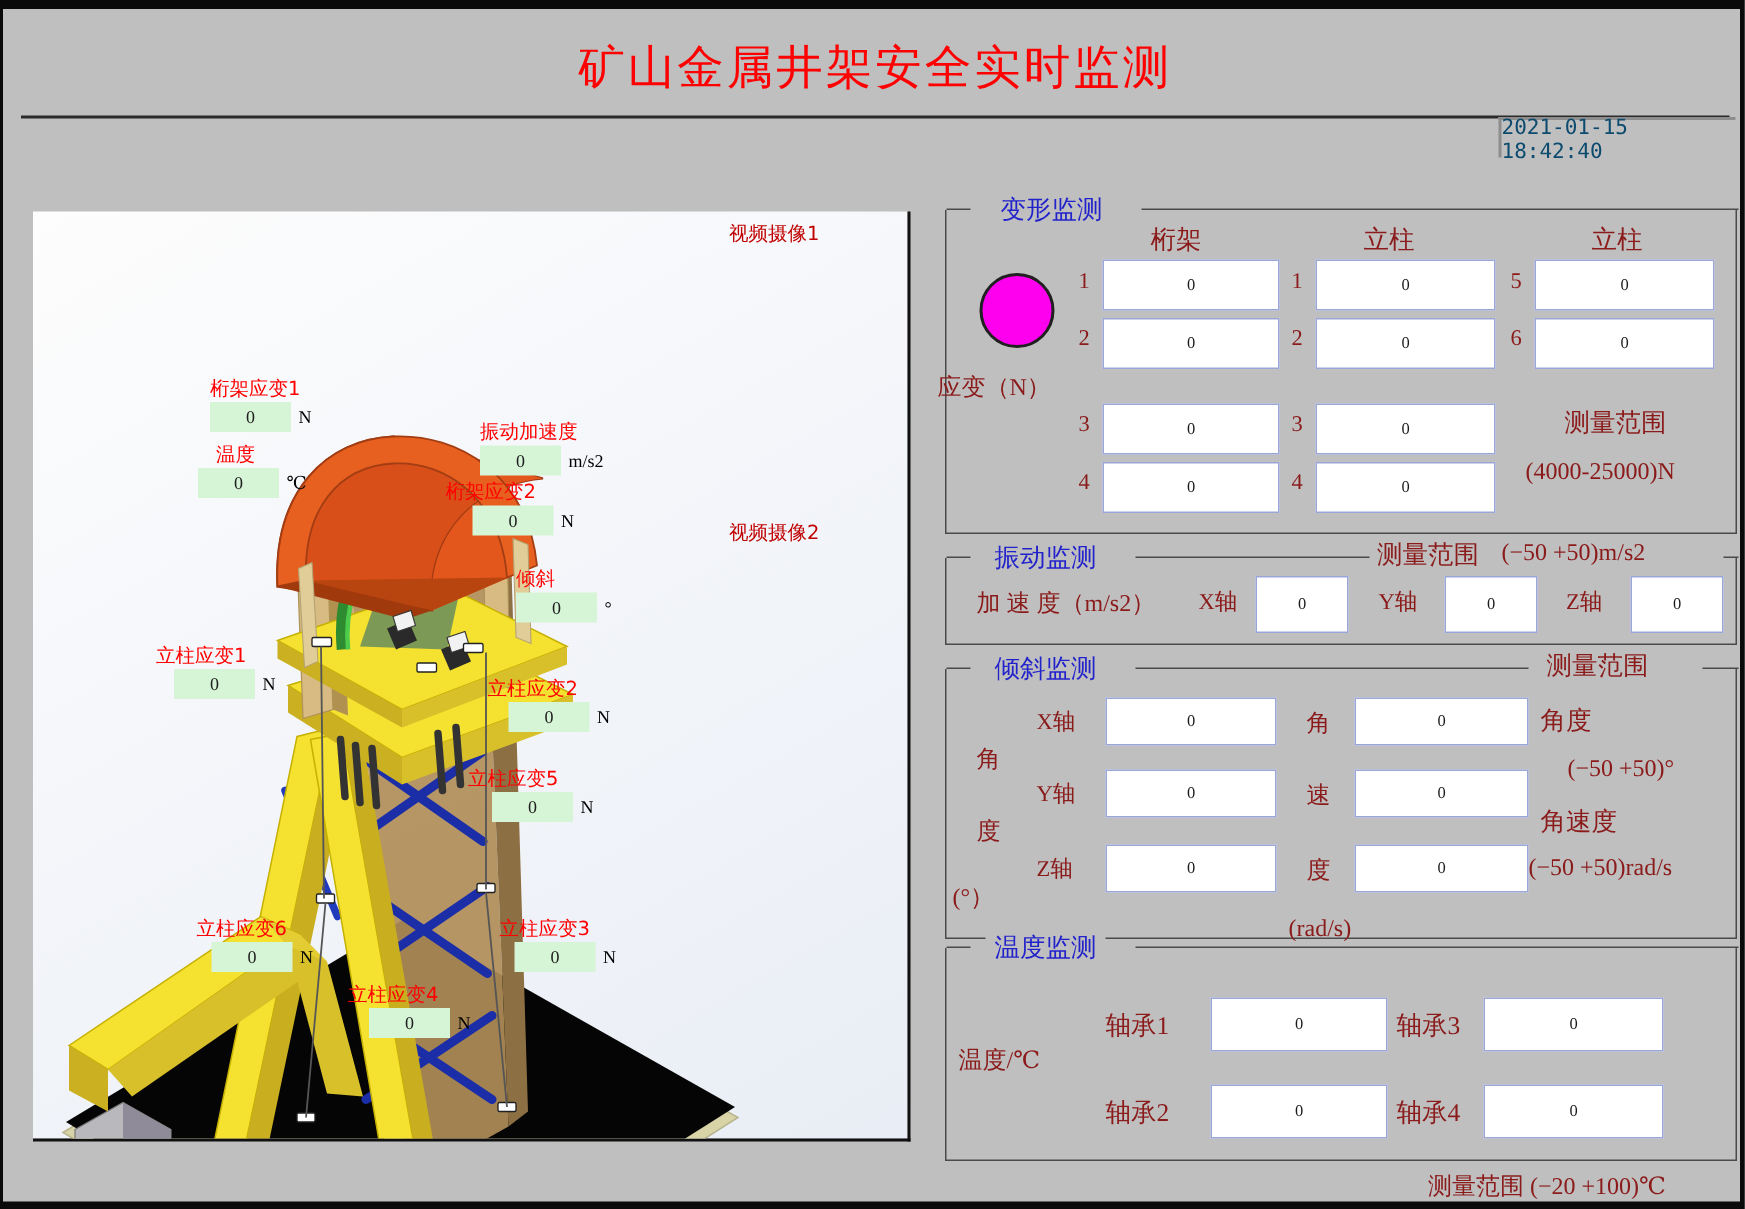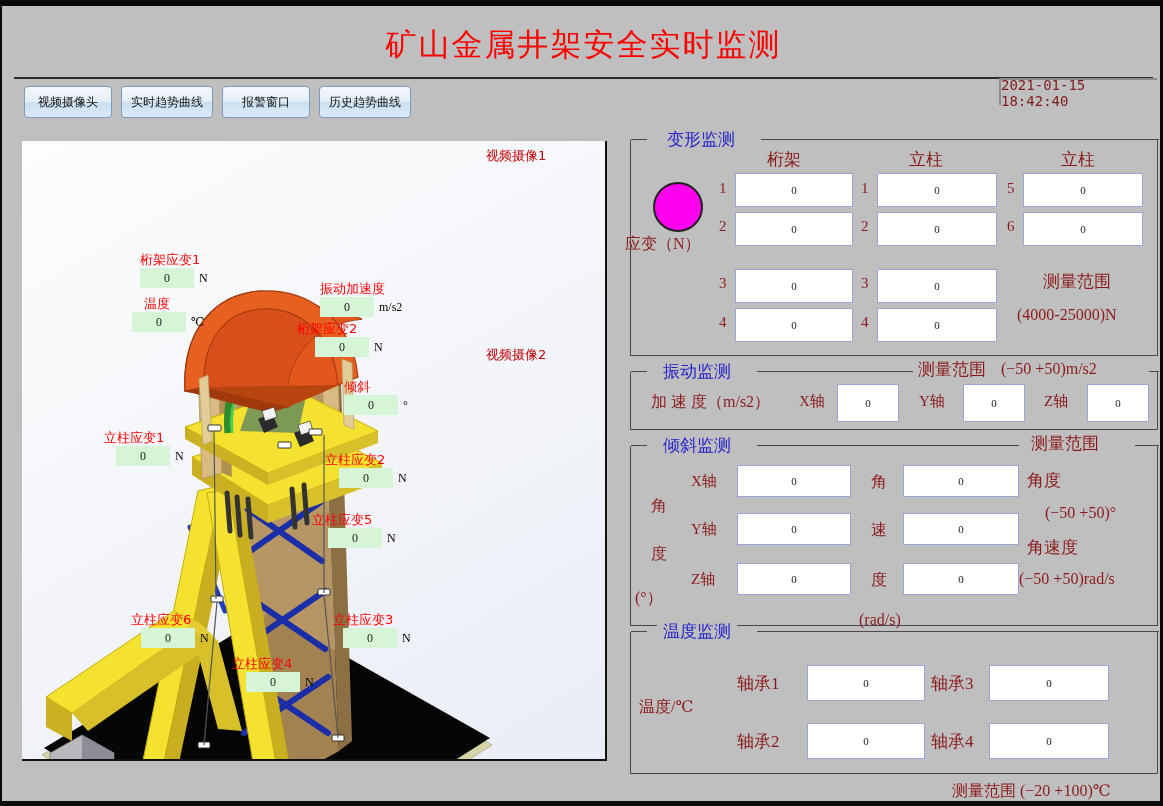--- a/index.html
+++ b/index.html
@@ -67,21 +67,21 @@
   #clock-wrap {
     position: absolute;
     right: 3px; top: 72px;
     width: 158px; height: 27px;
     border-left: 2px solid #8d8d8d;
     border-top: 2px solid #8d8d8d;
     background: #bfbfbf;
     display: flex; align-items: center; justify-content: center;
   }
   #clock {
-    color: #7f1d1d;
+    color: #0c4a6e;
     font-size: 14px;
     font-family: "DejaVu Sans Mono", "Liberation Mono", monospace;
     letter-spacing: 0px;
   }
 
   
   #viewport {
     position: absolute;
     left: 20px; top: 135px;
     width: 585px; height: 620px;
@@ -190,26 +190,20 @@
 </style>
 </head>
 <body>
 
 <div id="app">
 
   <div id="title">矿山金属井架安全实时监测</div>
 
   <div id="toolbar-rule"></div>
 
-  <div id="toolbar">
-    <div class="tool-btn">视频摄像头</div>
-    <div class="tool-btn">实时趋势曲线</div>
-    <div class="tool-btn">报警窗口</div>
-    <div class="tool-btn">历史趋势曲线</div>
-  </div>
 
   <div id="clock-wrap">
     <span id="clock">2021-01-15 18:42:40</span>
   </div>
 
   <div id="viewport">
 
     <svg width="585" height="620" viewBox="0 0 585 620">
 
       <polygon points="20,614 246,478 470,604 243,748" fill="#d8d4a8" stroke="#b8b48c" stroke-width="1"></polygon>
@@ -409,21 +403,21 @@
     </div>
   </div>
 
   <div id="right">
 
     <div class="group" style="left:8px; top:14px; width:528px; height:216px;">
       <div class="group-topline" style="left:130px; width:398px;"></div>
       <div class="group-legend" style="left:30px;">变形监测</div>
 
       <div id="led" style="left:22px; top:42px;"></div>
-      <div class="lbl" style="left:-6px; top:94px; font-size:16px;">应变（N）</div>
+      <div class="lbl" style="left:-6px; top:108px; font-size:16px;">应变（N）</div>
 
       <div class="lbl red-hdr" style="left:136px; top:8px;">桁架</div>
       <div class="lbl red-hdr" style="left:278px; top:8px;">立柱</div>
       <div class="lbl red-hdr" style="left:430px; top:8px;">立柱</div>
 
       <div class="lbl" style="left:88px; top:40px; font-size:15px;">1</div>
       <div class="fld" style="left:104px; top:33px; width:118px; height:34px;">0</div>
       <div class="lbl" style="left:88px; top:78px; font-size:15px;">2</div>
       <div class="fld" style="left:104px; top:72px; width:118px; height:34px;">0</div>
       <div class="lbl" style="left:88px; top:135px; font-size:15px;">3</div>

